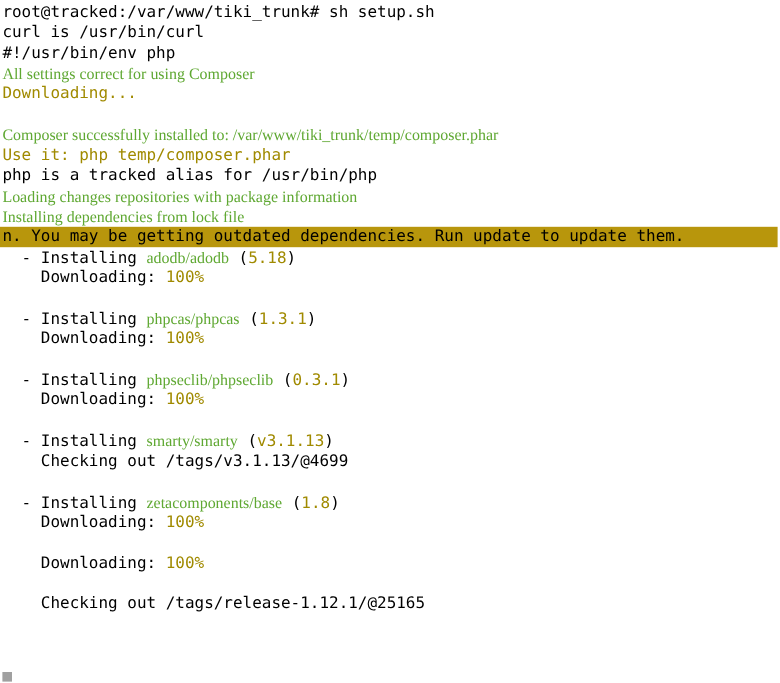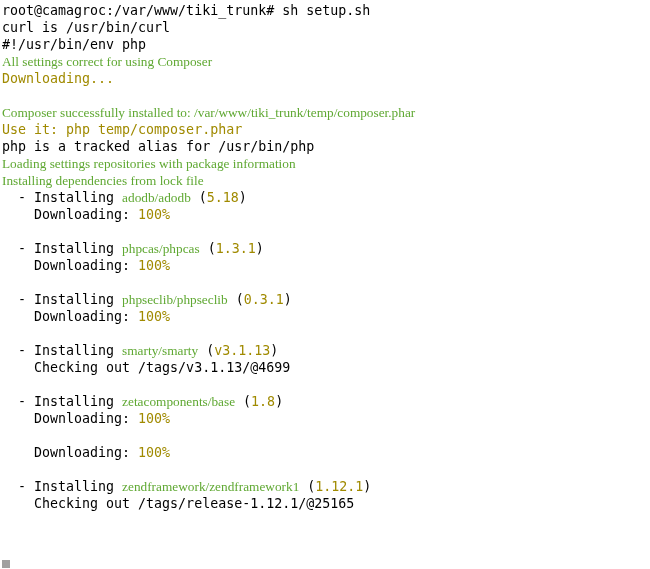--- a/index.html
+++ b/index.html
@@ -49,45 +49,45 @@
     width: 8px;
     height: 8px;
     background: #a0a0a0;
   }
 </style>
 </head>
 <body>
 
 <div id="terminal">
   <div id="terminal-output">
-      <div class="line"><span class="fg-default">root@camagroc:/var/www/tiki_trunk# sh setup.sh</span></div>
+      <div class="line"><span class="fg-default">root@tracked:/var/www/tiki_trunk# sh setup.sh</span></div>
       <div class="line"><span class="fg-default">curl is /usr/bin/curl</span></div>
       <div class="line"><span class="fg-default">#!/usr/bin/env php</span></div>
       <div class="line"><span class="fg-green">All settings correct for using Composer</span></div>
       <div class="line"><span class="fg-yellow">Downloading...</span></div>
       <div class="line blank">&nbsp;</div>
       <div class="line"><span class="fg-green">Composer successfully installed to: /var/www/tiki_trunk/temp/composer.phar</span></div>
       <div class="line"><span class="fg-yellow">Use it: php temp/composer.phar</span></div>
       <div class="line"><span class="fg-default">php is a tracked alias for /usr/bin/php</span></div>
-      <div class="line"><span class="fg-green">Loading settings repositories with package information</span></div>
+      <div class="line"><span class="fg-green">Loading changes repositories with package information</span></div>
       <div class="line"><span class="fg-green">Installing dependencies from lock file</span></div>
+      <div class="line"><span class="warn"><span class="fg-default">n. You may be getting outdated dependencies. Run update to update them.</span></span></div>
       <div class="line"><span class="fg-default">  - Installing </span><span class="fg-green">adodb/adodb</span><span class="fg-default"> (</span><span class="fg-yellow">5.18</span><span class="fg-default">)</span></div>
       <div class="line"><span class="fg-default">    Downloading: </span><span class="fg-yellow">100%</span></div>
       <div class="line blank">&nbsp;</div>
       <div class="line"><span class="fg-default">  - Installing </span><span class="fg-green">phpcas/phpcas</span><span class="fg-default"> (</span><span class="fg-yellow">1.3.1</span><span class="fg-default">)</span></div>
       <div class="line"><span class="fg-default">    Downloading: </span><span class="fg-yellow">100%</span></div>
       <div class="line blank">&nbsp;</div>
       <div class="line"><span class="fg-default">  - Installing </span><span class="fg-green">phpseclib/phpseclib</span><span class="fg-default"> (</span><span class="fg-yellow">0.3.1</span><span class="fg-default">)</span></div>
       <div class="line"><span class="fg-default">    Downloading: </span><span class="fg-yellow">100%</span></div>
       <div class="line blank">&nbsp;</div>
       <div class="line"><span class="fg-default">  - Installing </span><span class="fg-green">smarty/smarty</span><span class="fg-default"> (</span><span class="fg-yellow">v3.1.13</span><span class="fg-default">)</span></div>
       <div class="line"><span class="fg-default">    Checking out /tags/v3.1.13/@4699</span></div>
       <div class="line blank">&nbsp;</div>
       <div class="line"><span class="fg-default">  - Installing </span><span class="fg-green">zetacomponents/base</span><span class="fg-default"> (</span><span class="fg-yellow">1.8</span><span class="fg-default">)</span></div>
       <div class="line"><span class="fg-default">    Downloading: </span><span class="fg-yellow">100%</span></div>
       <div class="line blank">&nbsp;</div>
       <div class="line"><span class="fg-default">    Downloading: </span><span class="fg-yellow">100%</span></div>
       <div class="line blank">&nbsp;</div>
-      <div class="line"><span class="fg-default">  - Installing </span><span class="fg-green">zendframework/zendframework1</span><span class="fg-default"> (</span><span class="fg-yellow">1.12.1</span><span class="fg-default">)</span></div>
       <div class="line"><span class="fg-default">    Checking out /tags/release-1.12.1/@25165</span></div>
     </div>
   <div class="cursor"></div>
 </div>
 
 </body></html>

